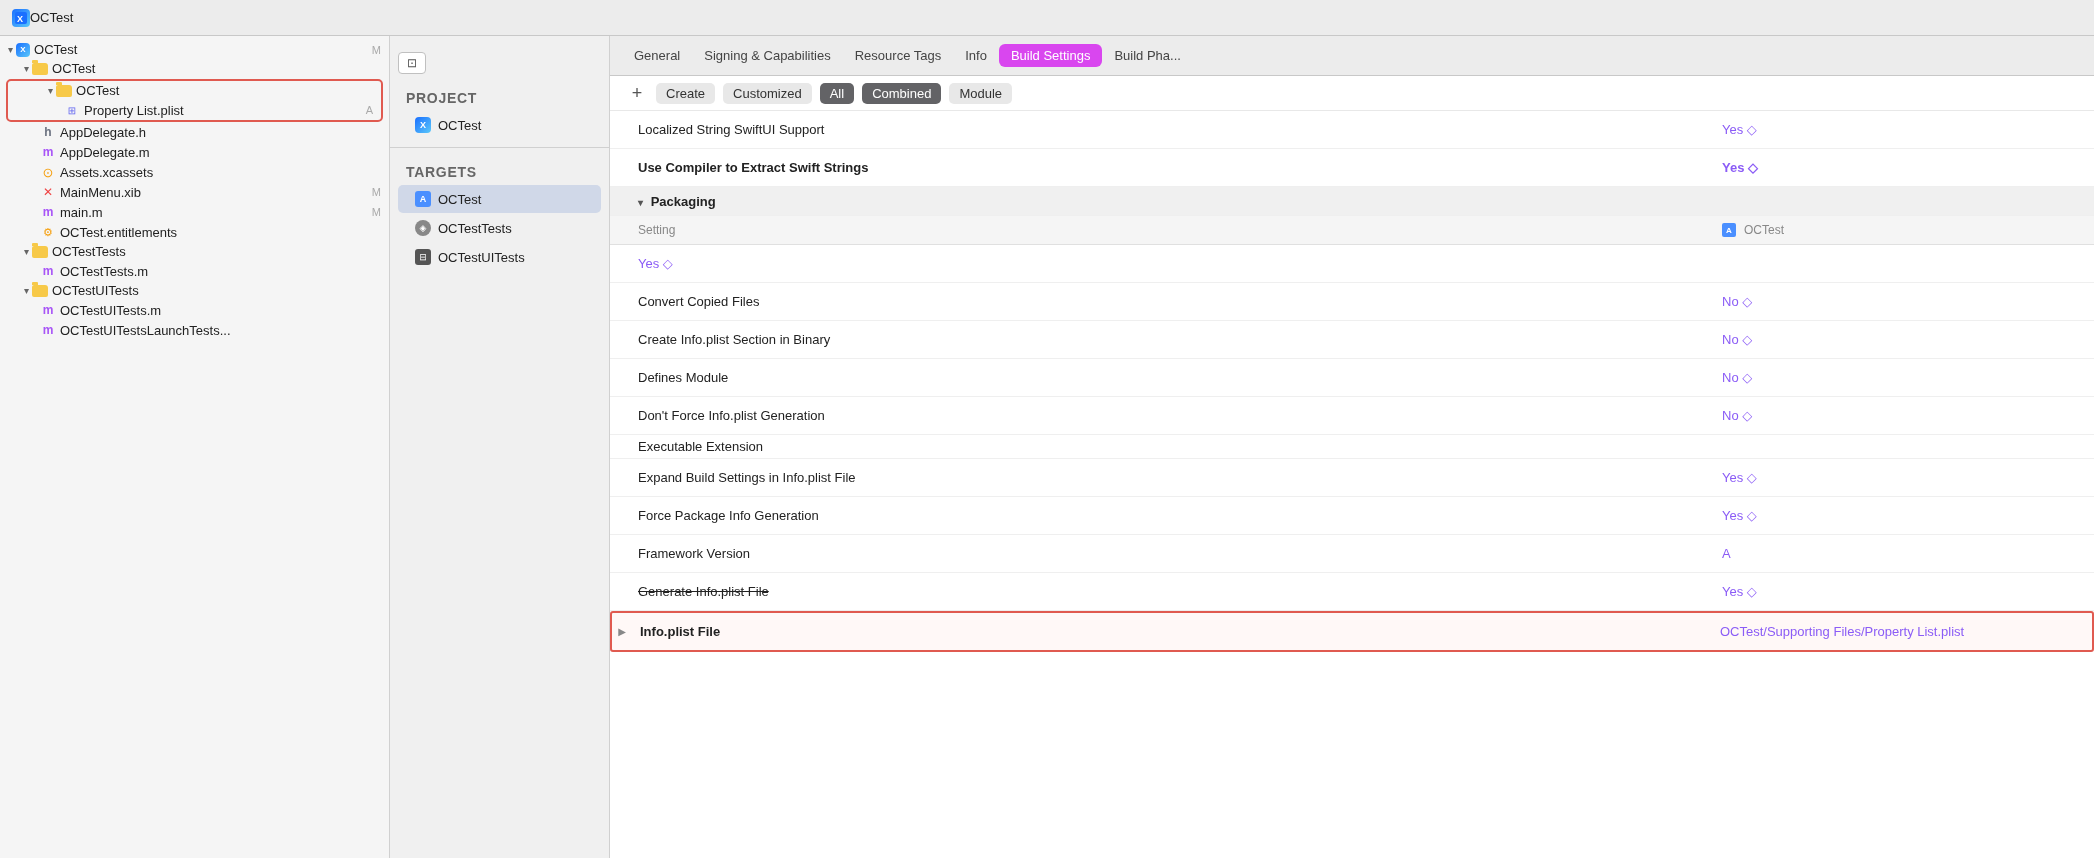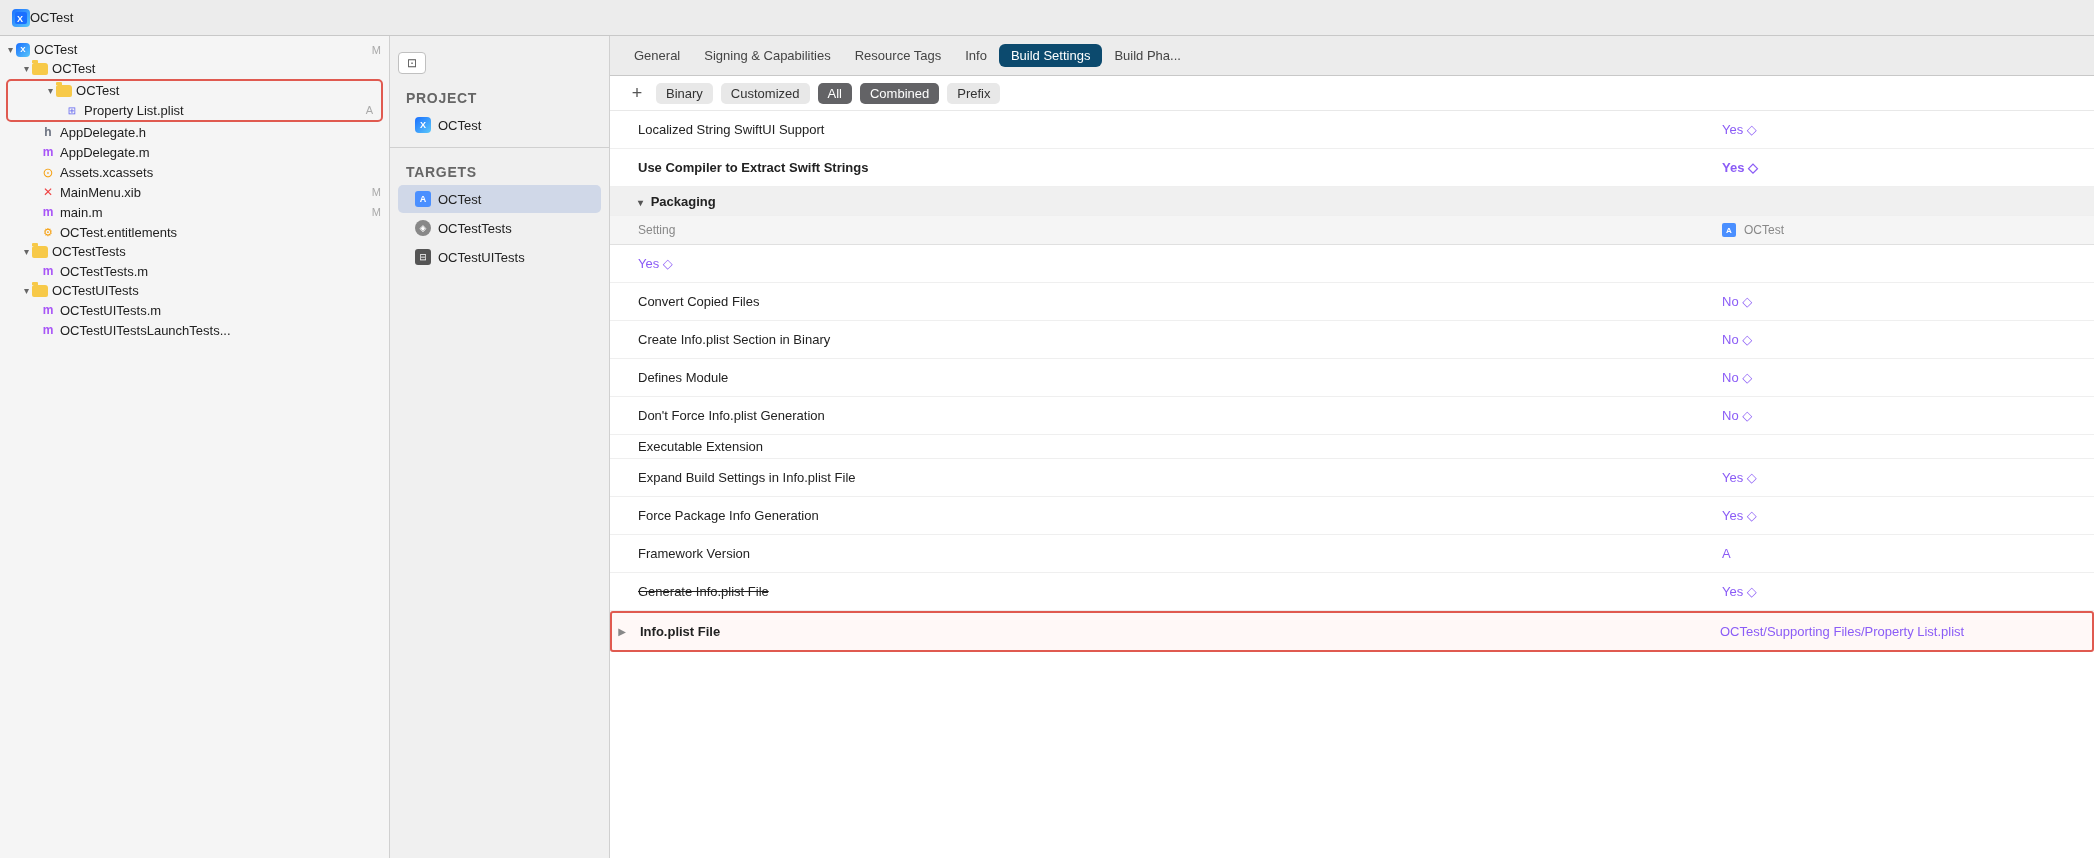--- a/index.html
+++ b/index.html
@@ -175,21 +175,21 @@
 
     .tab-item {
       padding: 4px 12px;
       font-size: 13px;
       color: #444;
       cursor: pointer;
       border-radius: 4px;
       white-space: nowrap;
     }
     .tab-item.active {
-      background: #0c4a6e;
+      background: #d946ef;
       color: white;
       border-radius: 6px;
       font-weight: 500;
     }
 
     
     .filter-bar {
       display: flex;
       align-items: center;
       padding: 6px 16px;
@@ -465,25 +465,25 @@
       <div class="tab-item">General</div>
       <div class="tab-item">Signing &amp; Capabilities</div>
       <div class="tab-item">Resource Tags</div>
       <div class="tab-item">Info</div>
       <div class="tab-item active">Build Settings</div>
       <div class="tab-item">Build Pha...</div>
     </div>
 
     <div class="filter-bar">
       <button class="add-btn">+</button>
-      <button class="filter-btn">Binary</button>
+      <button class="filter-btn">Create</button>
       <button class="filter-btn">Customized</button>
       <button class="filter-btn active">All</button>
       <button class="filter-btn pill-active">Combined</button>
-      <button class="filter-btn">Prefix</button>
+      <button class="filter-btn">Module</button>
     </div>
 
     <div class="settings-table">
 
       <div class="settings-row">
         <div class="col-expand"></div>
         <div class="col-name">Localized String SwiftUI Support</div>
         <div class="col-value">Yes ◇</div>
       </div>
       <div class="settings-row bold-row">

